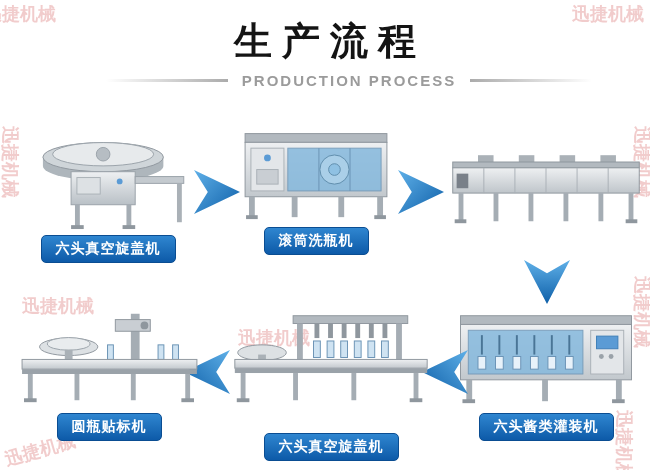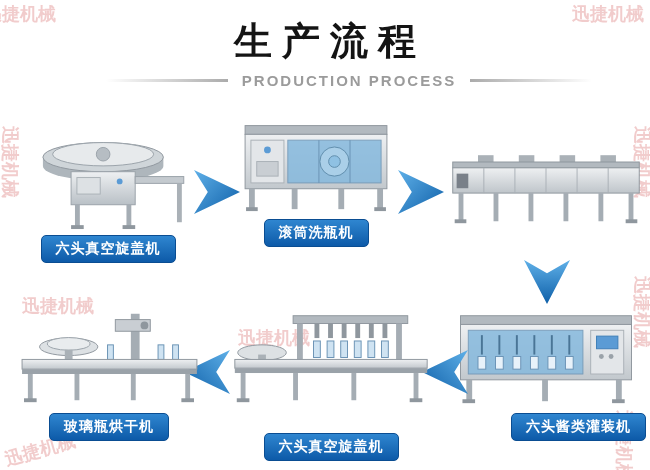--- a/index.html
+++ b/index.html
@@ -93,23 +93,23 @@
     border: 1px solid #0a4d92;
     border-radius: 5px;
     color: #ffffff;
     font-size: 14px;
     font-weight: 700;
     letter-spacing: 1px;
     white-space: nowrap;
   }
 
   .step-1 { left: 18px;  top: 128px; width: 180px; }
-  .step-2 { left: 230px; top: 112px; width: 172px; }
+  .step-2 { left: 230px; top: 120px; width: 172px; }
   .step-3 { left: 446px; top: 128px; width: 200px; }
-  .step-4 { left: 446px; top: 306px; width: 200px; align-items: flex-end; }
+  .step-4 { left: 446px; top: 306px; width: 200px; }
   .step-5 { left: 228px; top: 306px; width: 206px; gap: 20px; }
   .step-6 { left: 12px;  top: 306px; width: 194px; }
 
   
   .arrow {
     position: absolute;
     width: 46px;
     height: 44px;
   }
   .arrow.right {
@@ -350,16 +350,16 @@
         <rect x="8" y="55" width="180" height="10" fill="url(#g6)" stroke="#8f979e"></rect>
         <rect x="8" y="65" width="180" height="5" fill="#9aa2a9"></rect>
         <rect x="14" y="70" width="5" height="27" fill="#a5adb4"></rect>
         <rect x="62" y="70" width="5" height="27" fill="#a5adb4"></rect>
         <rect x="120" y="70" width="5" height="27" fill="#a5adb4"></rect>
         <rect x="176" y="70" width="5" height="27" fill="#a5adb4"></rect>
         <rect x="10" y="95" width="13" height="4" fill="#8f979e"></rect>
         <rect x="172" y="95" width="13" height="4" fill="#8f979e"></rect>
       </svg>
     </div>
-    <div class="step-label">玻璃瓶烘干机</div>
+    <div class="step-label">圆瓶贴标机</div>
   </div>
 
 </div>
 
 </body></html>

